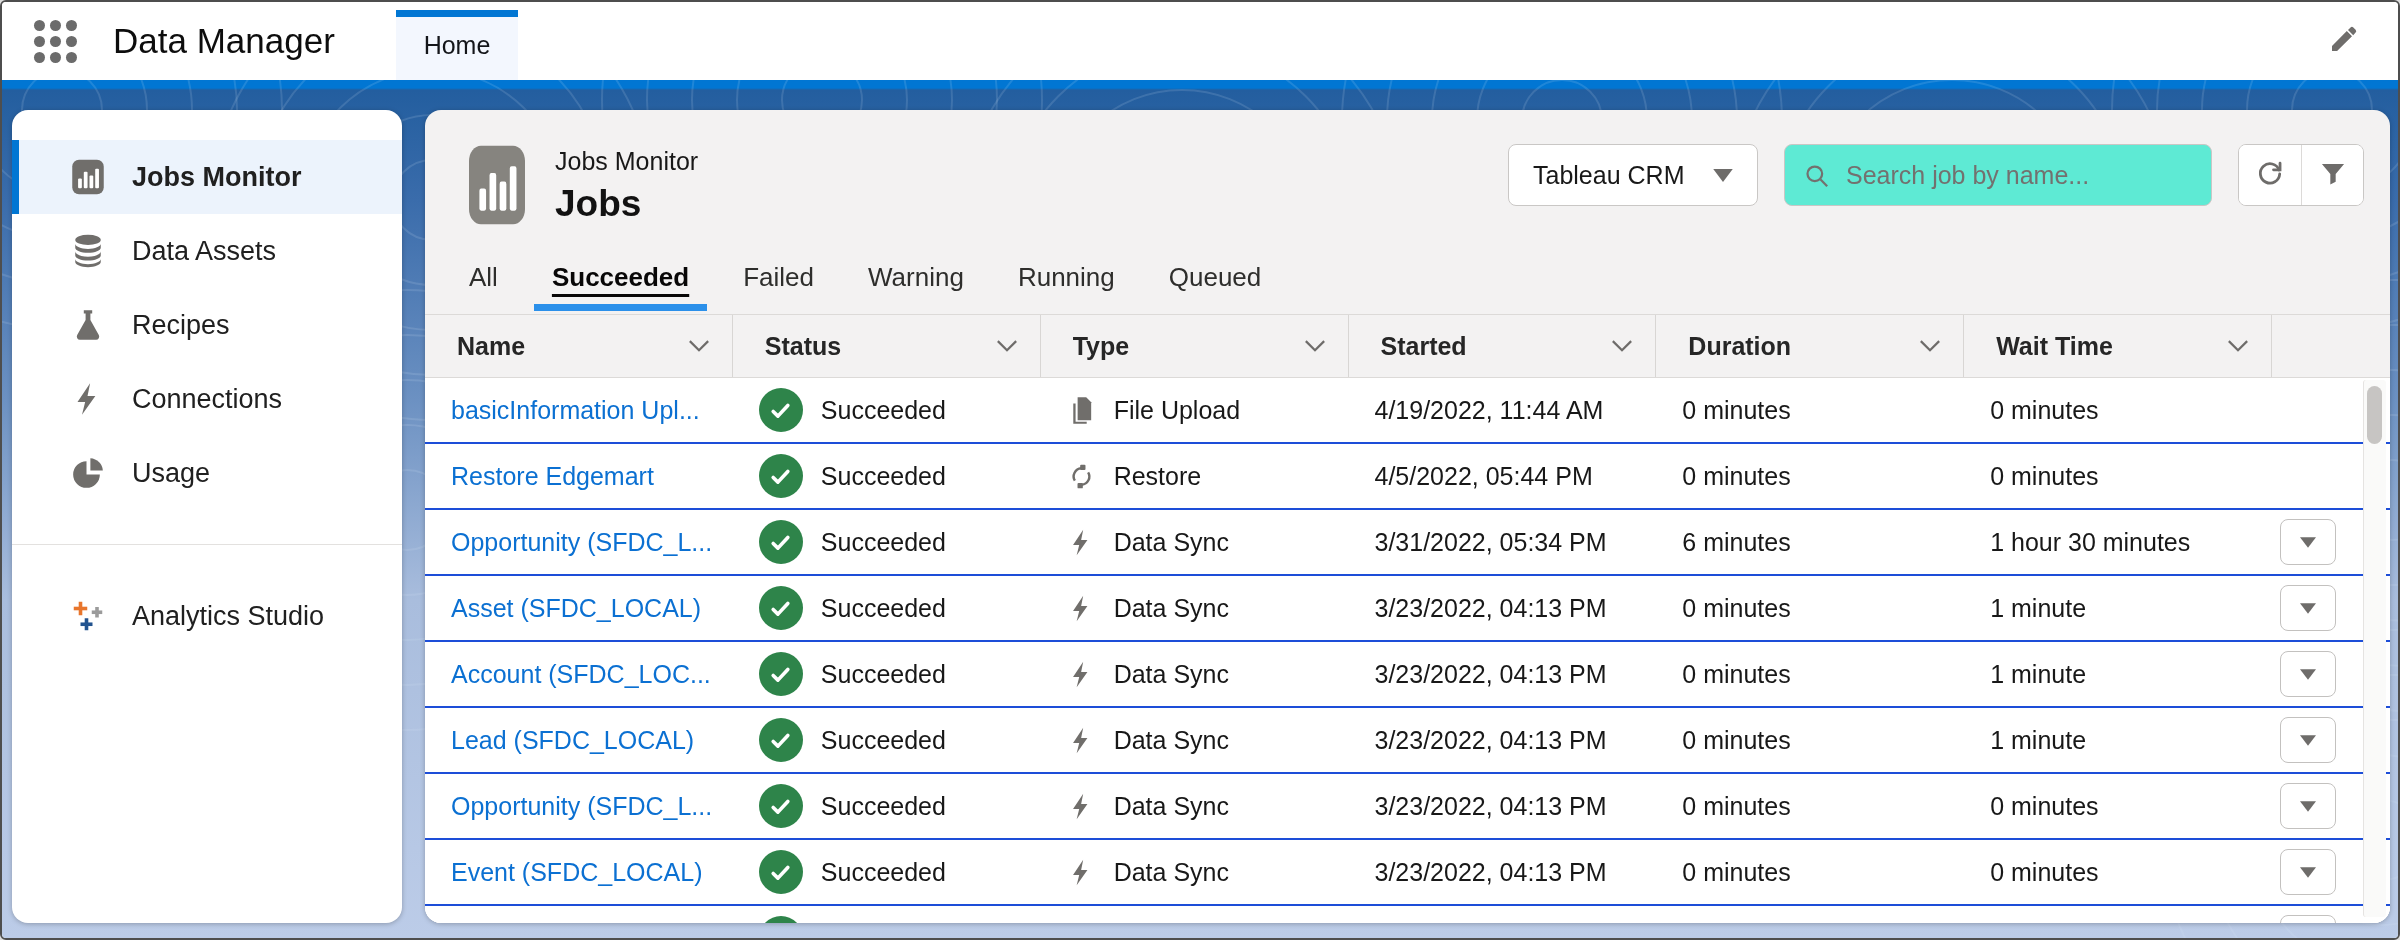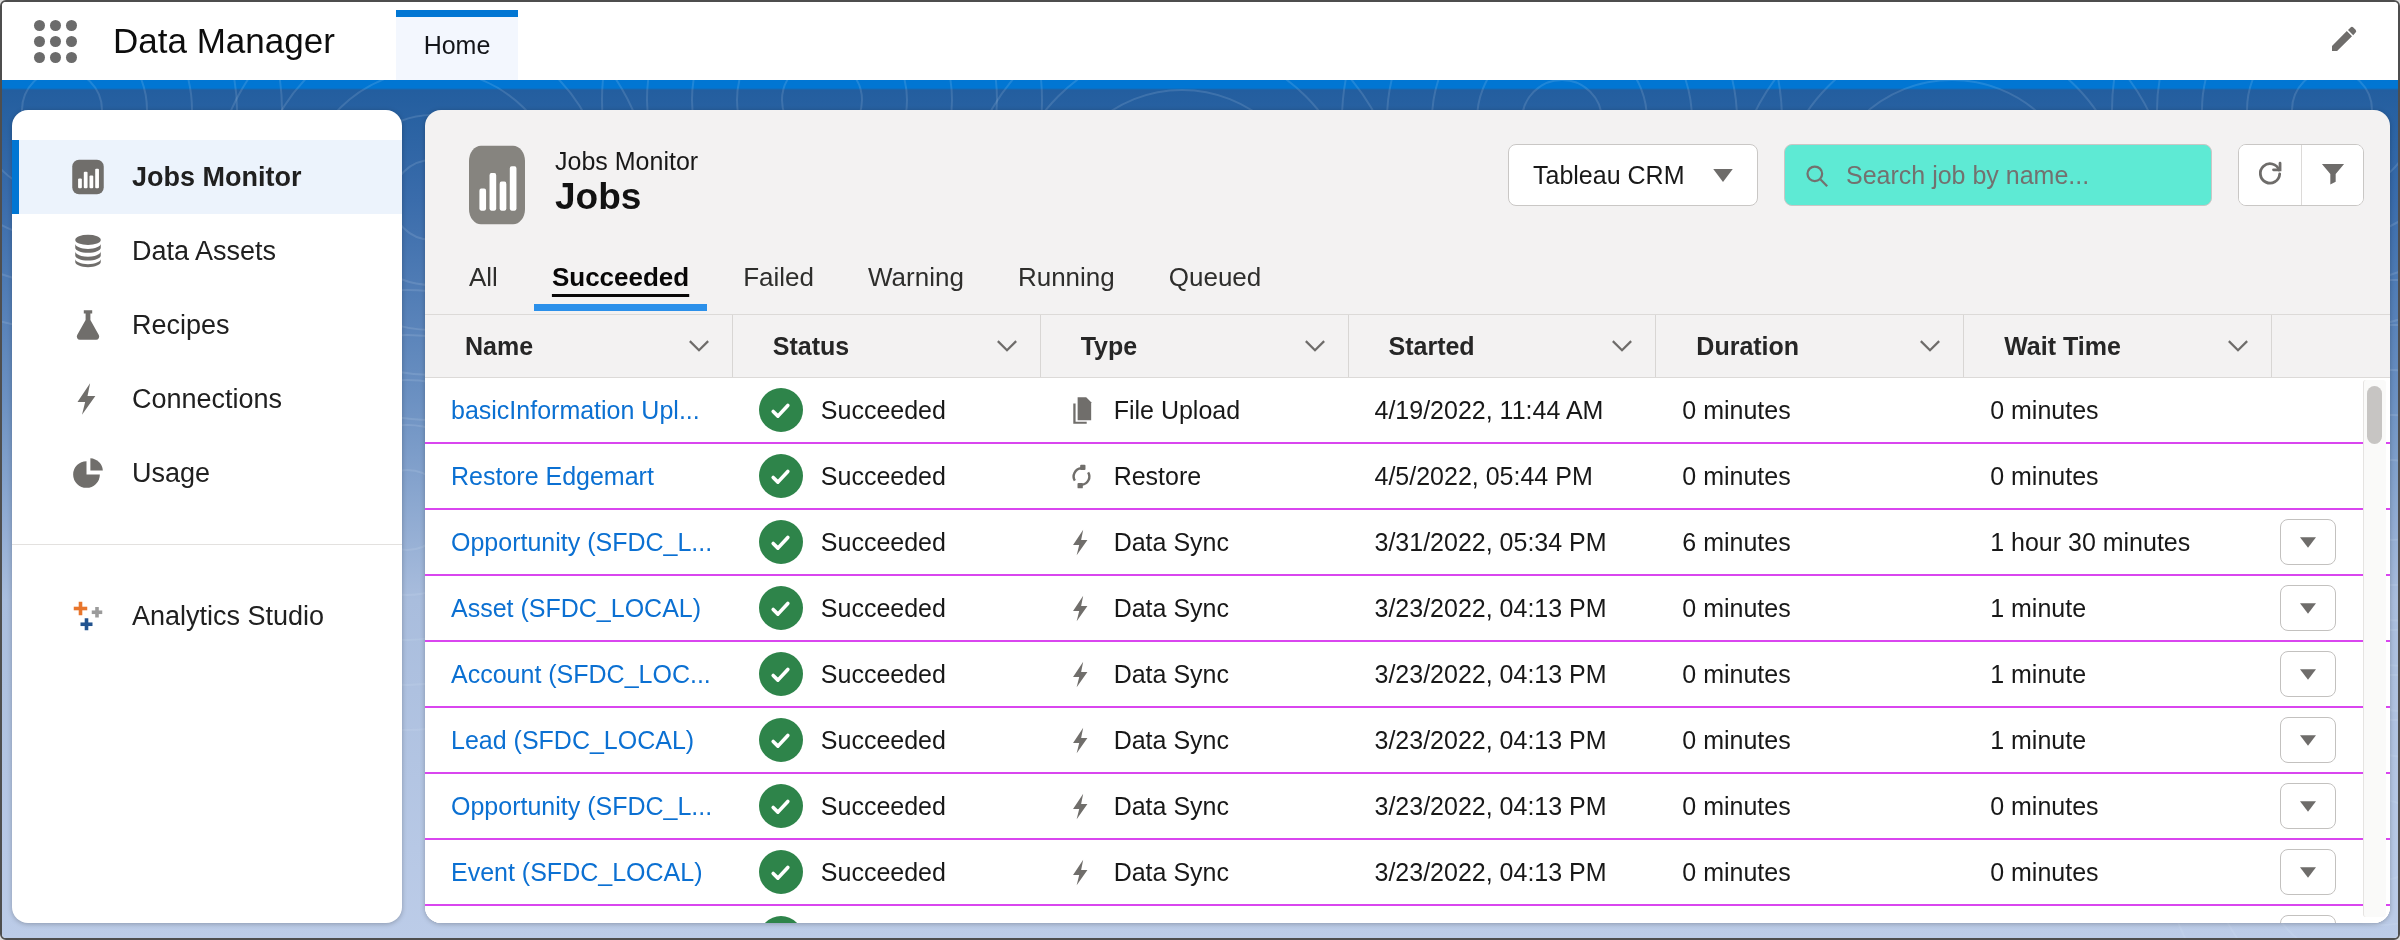--- a/index.html
+++ b/index.html
@@ -31,21 +31,21 @@
   .side-divider{height:1px;background:#e3e1df;margin-top:34px;}
   #side-footer{padding-top:34px;}
 
   
   .panel{position:absolute;left:423px;top:30px;width:1965px;height:813px;background:#f3f2f2;border-radius:16px;box-shadow:0 1px 5px rgba(0,0,0,.25);overflow:hidden;display:flex;flex-direction:column;}
   .panel-head{height:130px;flex:none;display:flex;align-items:flex-start;justify-content:space-between;padding:34px 26px 0 40px;box-sizing:border-box;}
   .ph-left{display:flex;gap:26px;}
   .ph-icon{width:64px;height:82px;color:#86847f;display:flex;}
   .ph-icon svg{width:64px;height:82px;}
   .ph-crumb{font-size:25px;color:#181818;margin-top:3px;}
-  .ph-title{font-size:37px;font-weight:700;color:#121212;margin-top:0;}
+  .ph-title{font-size:37px;font-weight:700;color:#121212;margin-top:7px;}
   .ph-right{display:flex;gap:26px;align-items:center;}
   .selector{height:62px;min-width:250px;display:flex;align-items:center;justify-content:space-between;gap:22px;padding:0 24px;font-size:25px;color:#181818;background:#fff;border:1px solid #c9c7c5;border-radius:8px;cursor:pointer;font-family:inherit;margin-left:12px;}
   .tri{display:flex;}
   .tri svg{width:20px;height:13px;color:#6e6c6a;}
   .search{height:62px;width:428px;background:#5eead4;border:1px solid #c9c7c5;border-radius:8px;display:flex;align-items:center;padding:0 18px;gap:14px;box-sizing:border-box;}
   .s-icon{display:flex;}
   .s-icon svg{width:27px;height:27px;color:#73716f;}
   .search input{border:none;outline:none;font-size:25px;flex:1;color:#181818;background:transparent;font-family:inherit;}
   .search input::placeholder{color:#73716f;}
   .btn-group{display:flex;height:62px;background:#fff;border:1px solid #c9c7c5;border-radius:8px;overflow:hidden;box-sizing:border-box;}
@@ -55,26 +55,26 @@
 
   
   .tabs{height:74px;flex:none;display:flex;align-items:center;gap:46px;padding-left:40px;}
   .tab{font-size:26px;color:#2e2e2c;position:relative;padding:14px 4px;cursor:pointer;text-align:center;}
   .tab.active{font-weight:700;color:#080707;text-decoration:underline;text-decoration-thickness:3px;text-underline-offset:8px;}
   .tab.active::after{content:'';position:absolute;left:-14px;right:-14px;bottom:-4px;height:7px;background:#2b90ea;}
 
   
   .grid-cols{display:grid;grid-template-columns:repeat(6,1fr) 118px;}
   .thead{height:64px;flex:none;background:#f3f2f2;border-top:1px solid #dcdad8;border-bottom:1px solid #dcdad8;box-sizing:border-box;}
-  .th{display:flex;align-items:center;padding:0 22px 0 40px;font-size:25px;font-weight:700;color:#262626;border-right:1px solid #d8d6d4;box-sizing:border-box;cursor:pointer;overflow:hidden;}
+  .th{display:flex;align-items:center;padding:0 22px 0 32px;font-size:25px;font-weight:700;color:#262626;border-right:1px solid #d8d6d4;box-sizing:border-box;cursor:pointer;overflow:hidden;}
   .th.th-actions{border-right:none;cursor:default;}
   .th-chev{margin-left:auto;display:flex;}
   .th-chev svg{width:22px;height:14px;color:#6e6c6a;}
   .tbody{flex:1;background:#fff;position:relative;overflow:hidden;}
-  .tr{height:66px;border-bottom:2px solid #d946ef;box-sizing:border-box;background:#fff;text-align:center;}
+  .tr{height:66px;border-bottom:2px solid #1d4ed8;box-sizing:border-box;background:#fff;text-align:center;}
   .td{display:flex;align-items:center;padding:0 16px 0 26px;font-size:25px;color:#181818;overflow:hidden;white-space:nowrap;}
   .td-name a{color:#0b70d2;text-decoration:none;overflow:hidden;text-overflow:ellipsis;white-space:nowrap;cursor:pointer;}
   .st-circle{width:44px;height:44px;border-radius:50%;background:#2e844a;display:flex;align-items:center;justify-content:center;margin-right:18px;flex:none;}
   .st-circle svg{width:27px;height:27px;}
   .ty-icon{margin-right:18px;display:flex;color:#706e6b;flex:none;}
   .ty-icon svg{width:29px;height:29px;}
   .td-act{padding:0 0 0 8px;}
   .row-menu{width:56px;height:46px;background:#fff;border:1px solid #c3c1bf;border-radius:8px;display:flex;align-items:center;justify-content:center;cursor:pointer;}
   .row-menu svg{width:16px;height:11px;color:#6e6c6a;}
 

